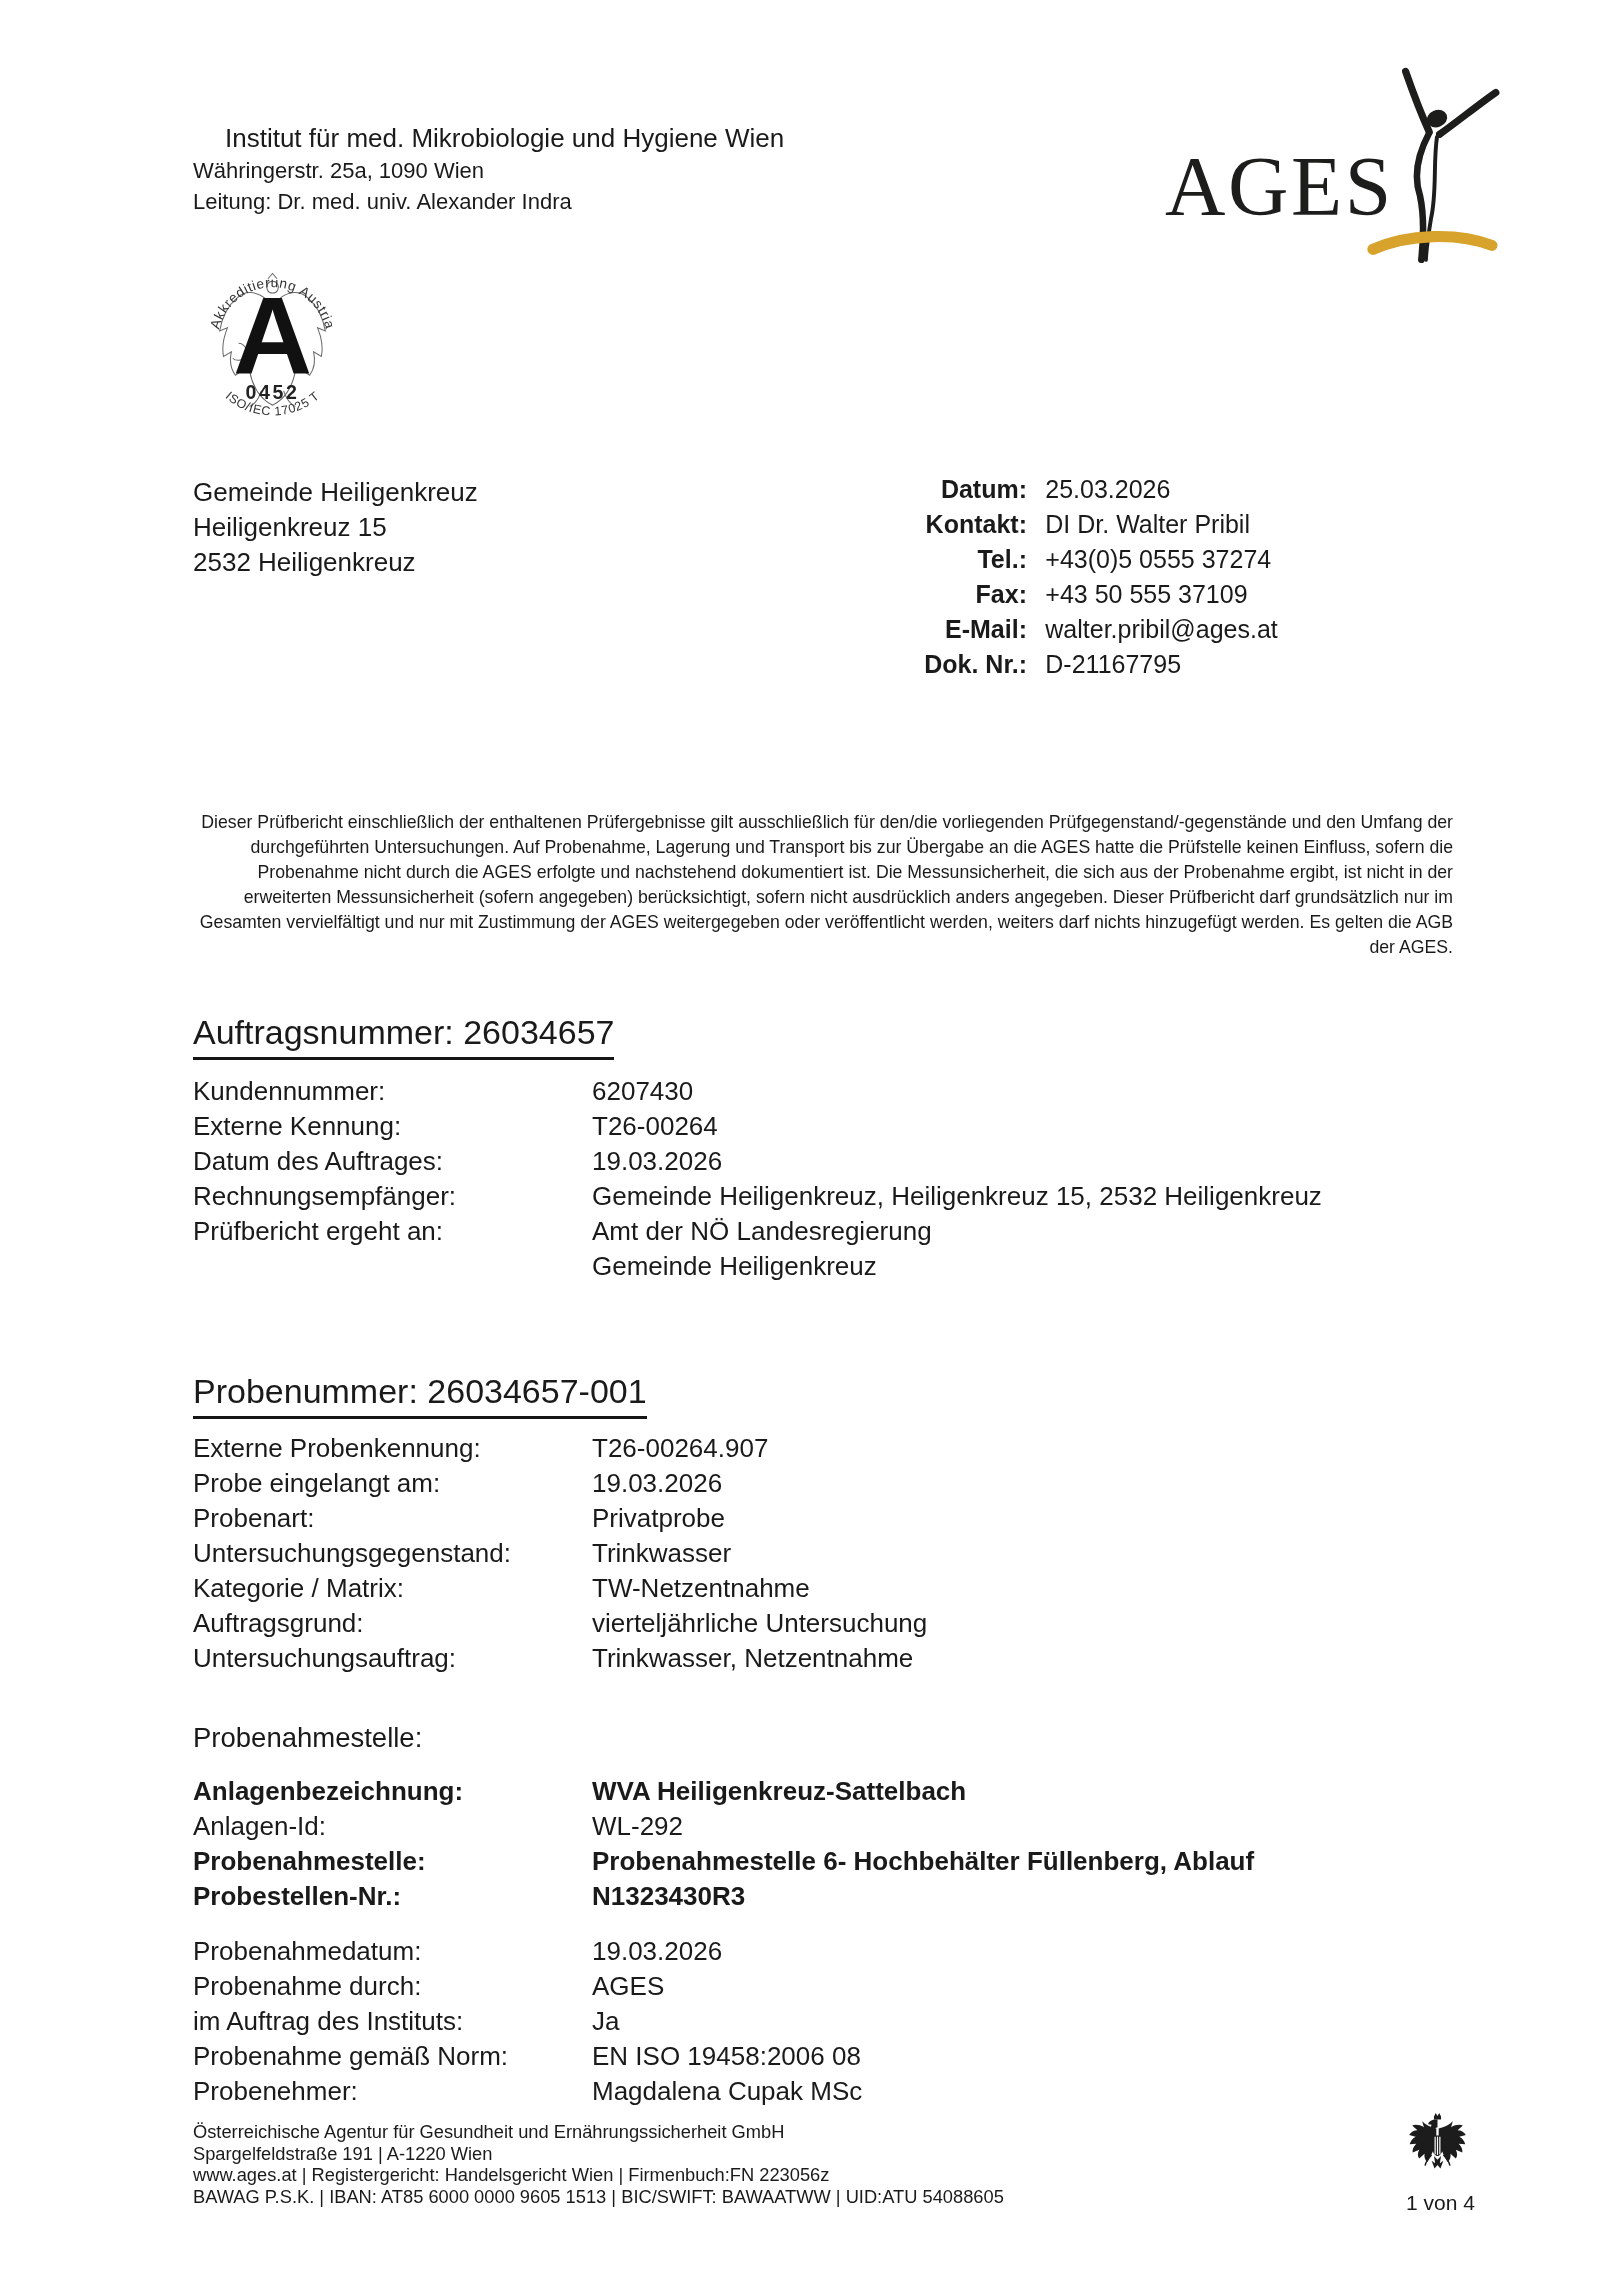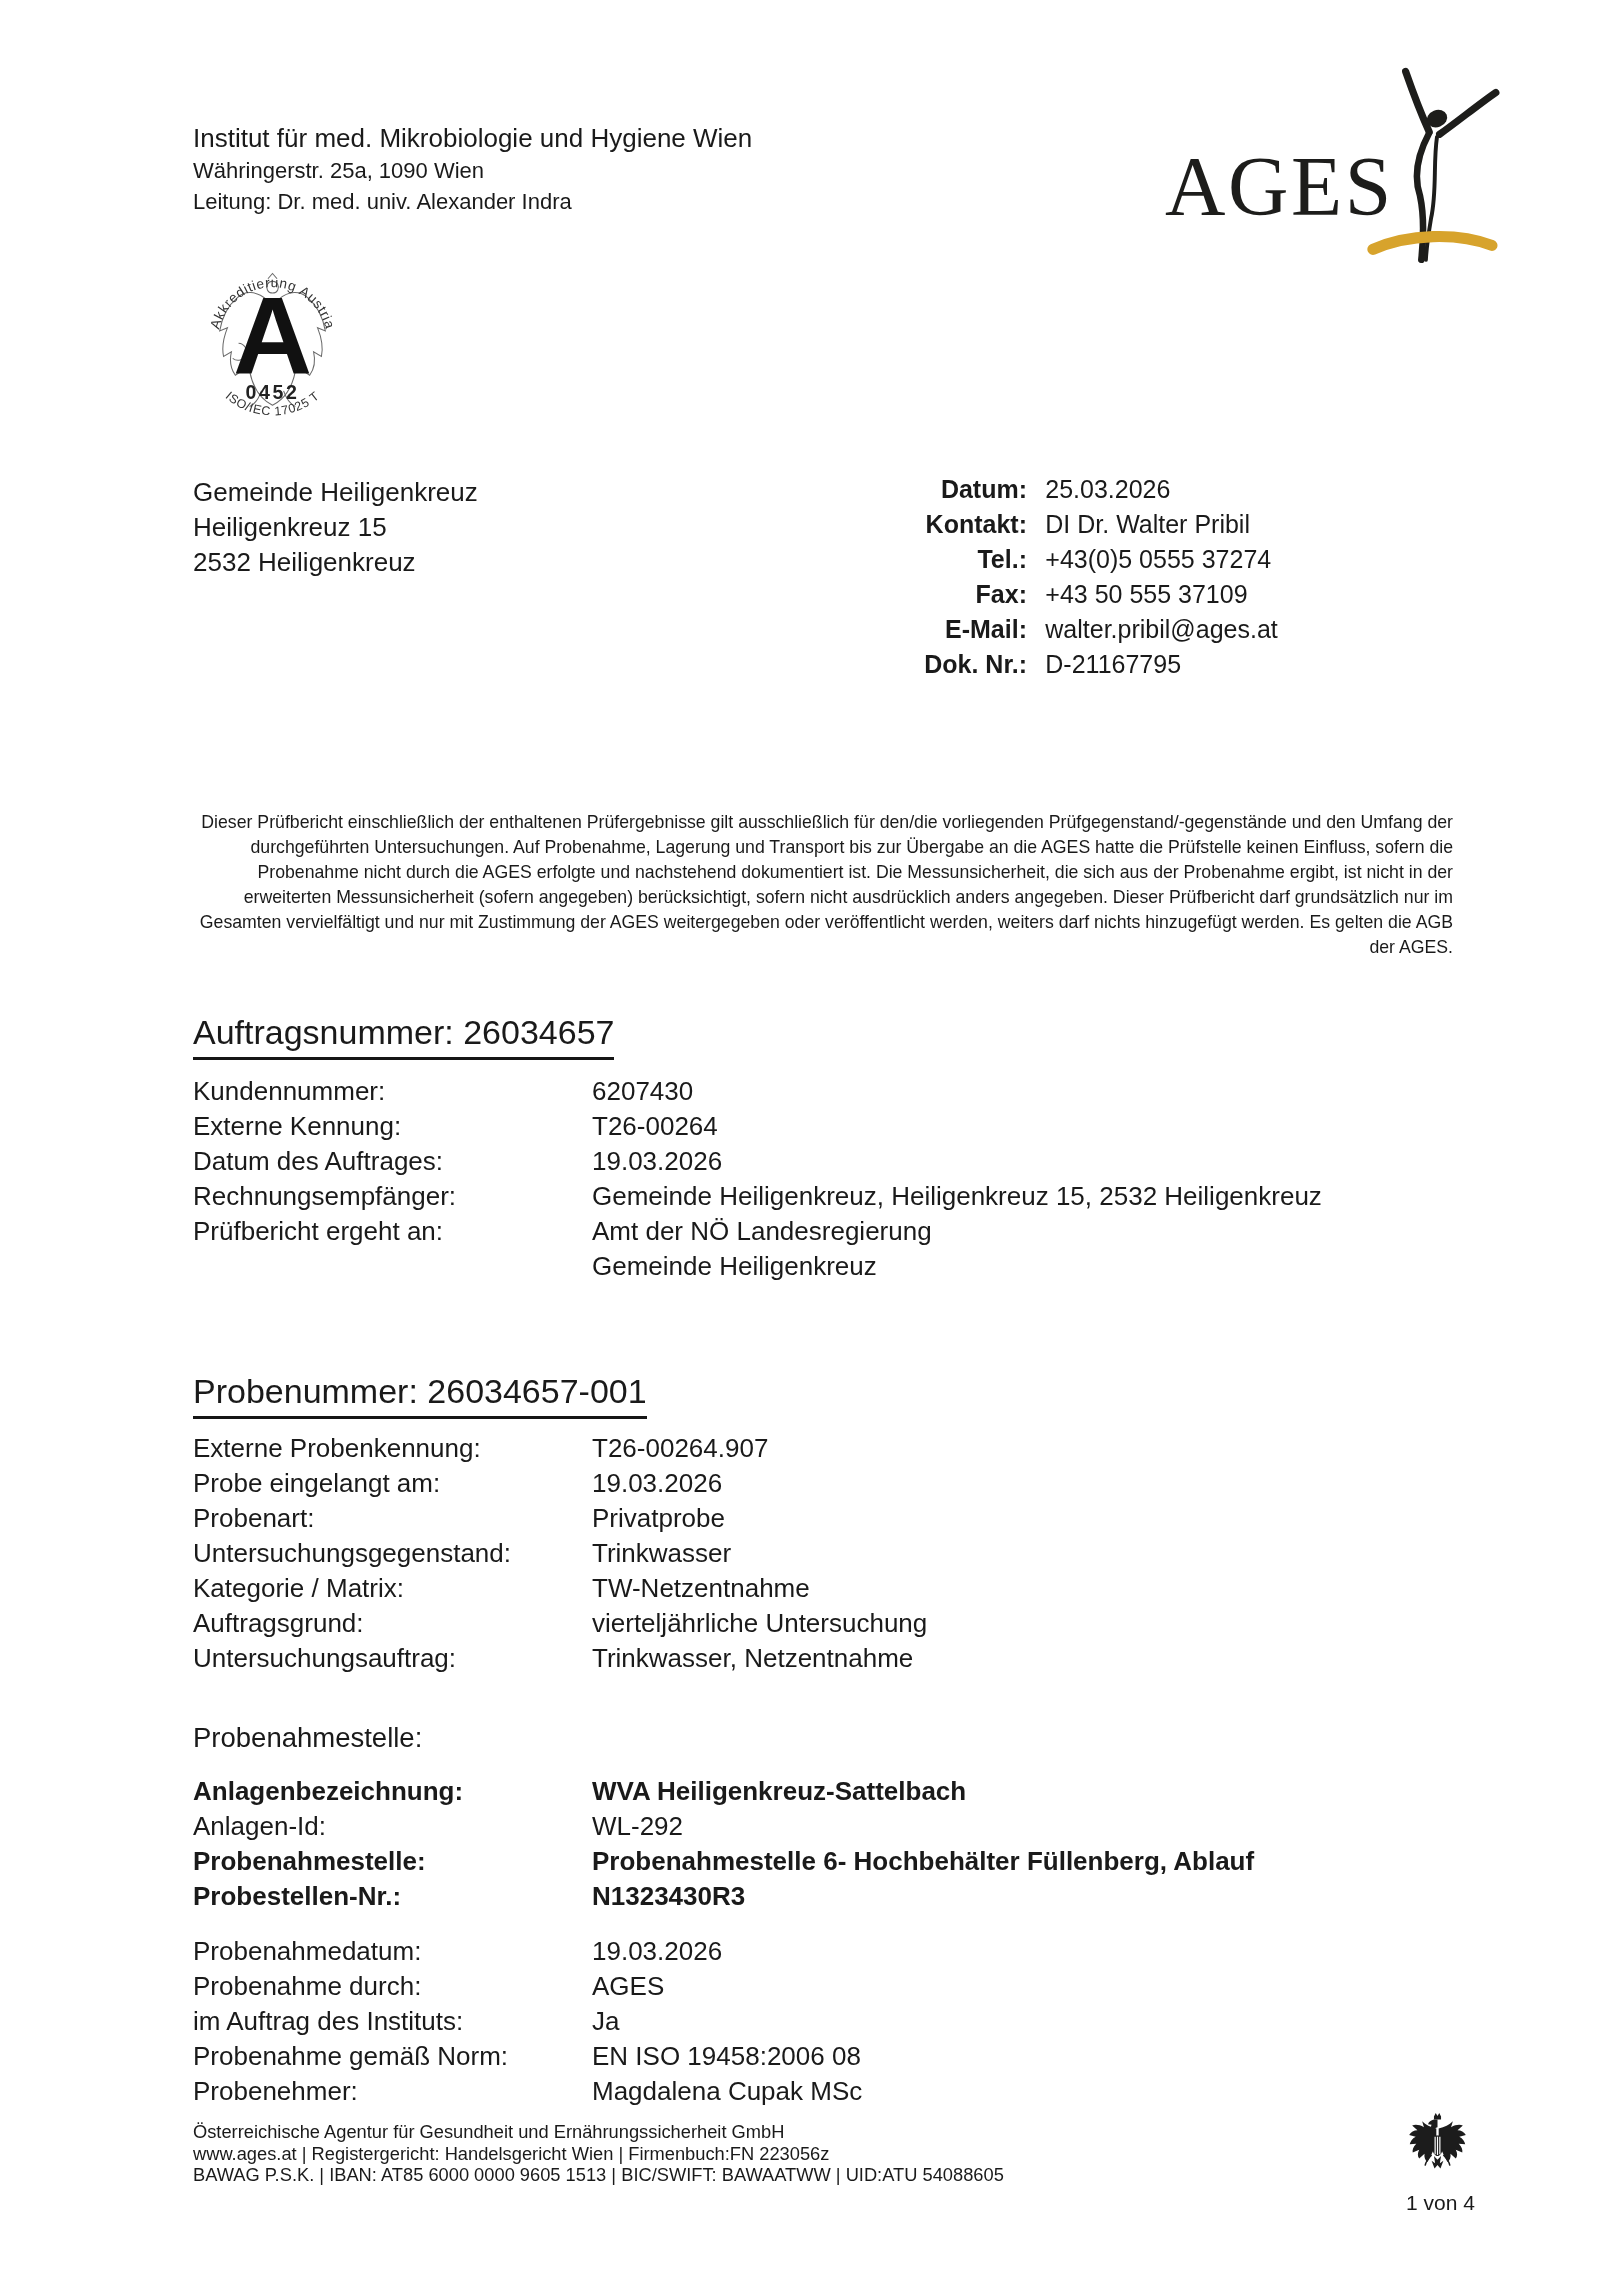--- a/index.html
+++ b/index.html
@@ -3,21 +3,21 @@
 <meta charset="utf-8">
 <style>
   html,body { margin:0; padding:0; background:#ffffff; }
   .page {
     position:relative; width:1623px; height:2295px;
     background:#ffffff; color:#1a1a1a; overflow:hidden;
     font-family:"Liberation Sans","DejaVu Sans",sans-serif;
   }
   
   .letterhead { position:absolute; left:193px; top:121px; }
-  .lh-institute { font-size:26px; line-height:34px; }
+  .lh-institute { font-size:26px; line-height:34px;margin-left:32px; }
   .lh-sub { font-size:22px; line-height:31px; }
   .ages-logo { position:absolute; left:1165px; top:62px; width:340px; height:206px; }
   .seal { position:absolute; left:204px; top:260px; width:137px; height:164px; }
 
   
   .recipient { position:absolute; left:193px; top:475px; font-size:26px; line-height:35px; }
   .meta { position:absolute; left:824px; top:472px; display:grid;
           grid-template-columns:203px auto; column-gap:18.3px;
           font-size:25px; line-height:35px; }
   .meta-label { font-weight:bold; text-align:right; }
@@ -216,20 +216,21 @@
       <div class="kv-value">EN ISO 19458:2006 08</div>
     </div>
     <div class="kv-row">
       <div class="kv-label">Probenehmer:</div>
       <div class="kv-value">Magdalena Cupak MSc</div>
     </div>
   </div>
 
   <div class="footer">
     <div>Österreichische Agentur für Gesundheit und Ernährungssicherheit GmbH</div>
+    <div>Spargelfeldstraße 191 | A-1220 Wien</div>
     <div>www.ages.at | Registergericht: Handelsgericht Wien | Firmenbuch:FN 223056z</div>
     <div>BAWAG P.S.K. | IBAN: AT85 6000 0000 9605 1513 | BIC/SWIFT: BAWAATWW | UID:ATU 54088605</div>
   </div>
 
   <svg class="bundesadler" viewBox="0 0 100 112" aria-hidden="true">
     <g fill="#1c1c1c">
       <path d="M44,7 L47,1 L50,6 L53,1 L56,7 L56,12 L44,12 Z"></path>
       <path d="M44,12 C39,13 35,16 34,20 L40,21 C38,24 39,27 42,28 L50,25 L50,12 Z"></path>
       <path d="M48,27 C38,25 30,21 24,15 L27,25 C20,21 13,20 7,22 L16,30 C10,30 5,33 2,38 L13,41 C7,44 4,49 3,54 L14,53 C9,58 7,63 8,68 L19,63 C16,69 16,74 19,78 L28,70 C27,76 29,81 33,84 L39,73 L45,60 L48,45 Z"></path>
       <path d="M52,27 C62,25 70,21 76,15 L73,25 C80,21 87,20 93,22 L84,30 C90,30 95,33 98,38 L87,41 C93,44 96,49 97,54 L86,53 C91,58 93,63 92,68 L81,63 C84,69 84,74 81,78 L72,70 C73,76 71,81 67,84 L61,73 L55,60 L52,45 Z"></path>

